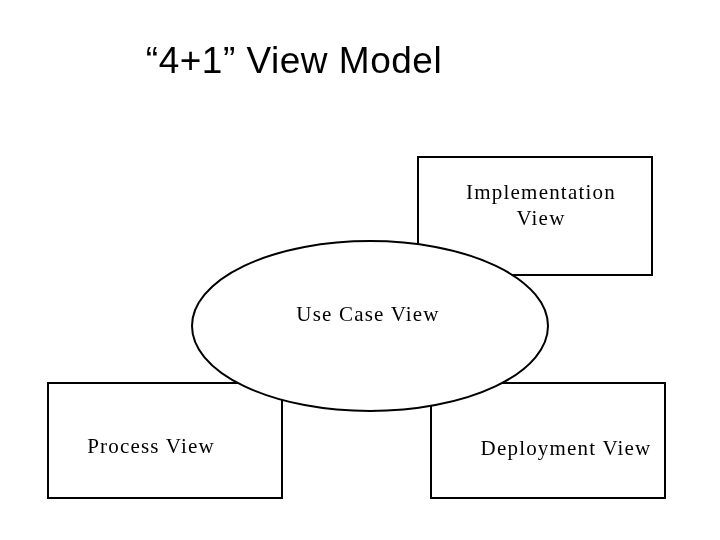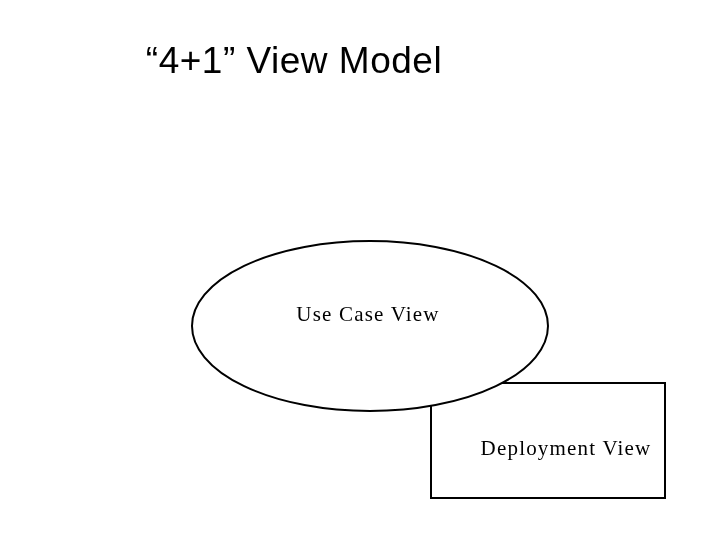--- a/index.html
+++ b/index.html
@@ -98,21 +98,28 @@
   }
 </style>
 </head>
 <body>
 
 <div id="slide">
 
   <div id="title">“4+1” View Model</div>
 
 
+  <div class="view-box" id="box-implementation">
+    <span class="box-label">Implementation
+View</span>
+  </div>
 
+  <div class="view-box" id="box-process">
+    <span class="box-label">Process View</span>
+  </div>
 
   <div class="view-box" id="box-deployment">
     <span class="box-label">Deployment  View</span>
   </div>
 
   <div id="ellipse-wrap">
     <svg viewBox="0 0 360 174" xmlns="http://www.w3.org/2000/svg">
       <ellipse cx="180" cy="87" rx="178" ry="85" fill="#ffffff" stroke="#000000" stroke-width="2"></ellipse>
     </svg>
     <div id="ellipse-label">

